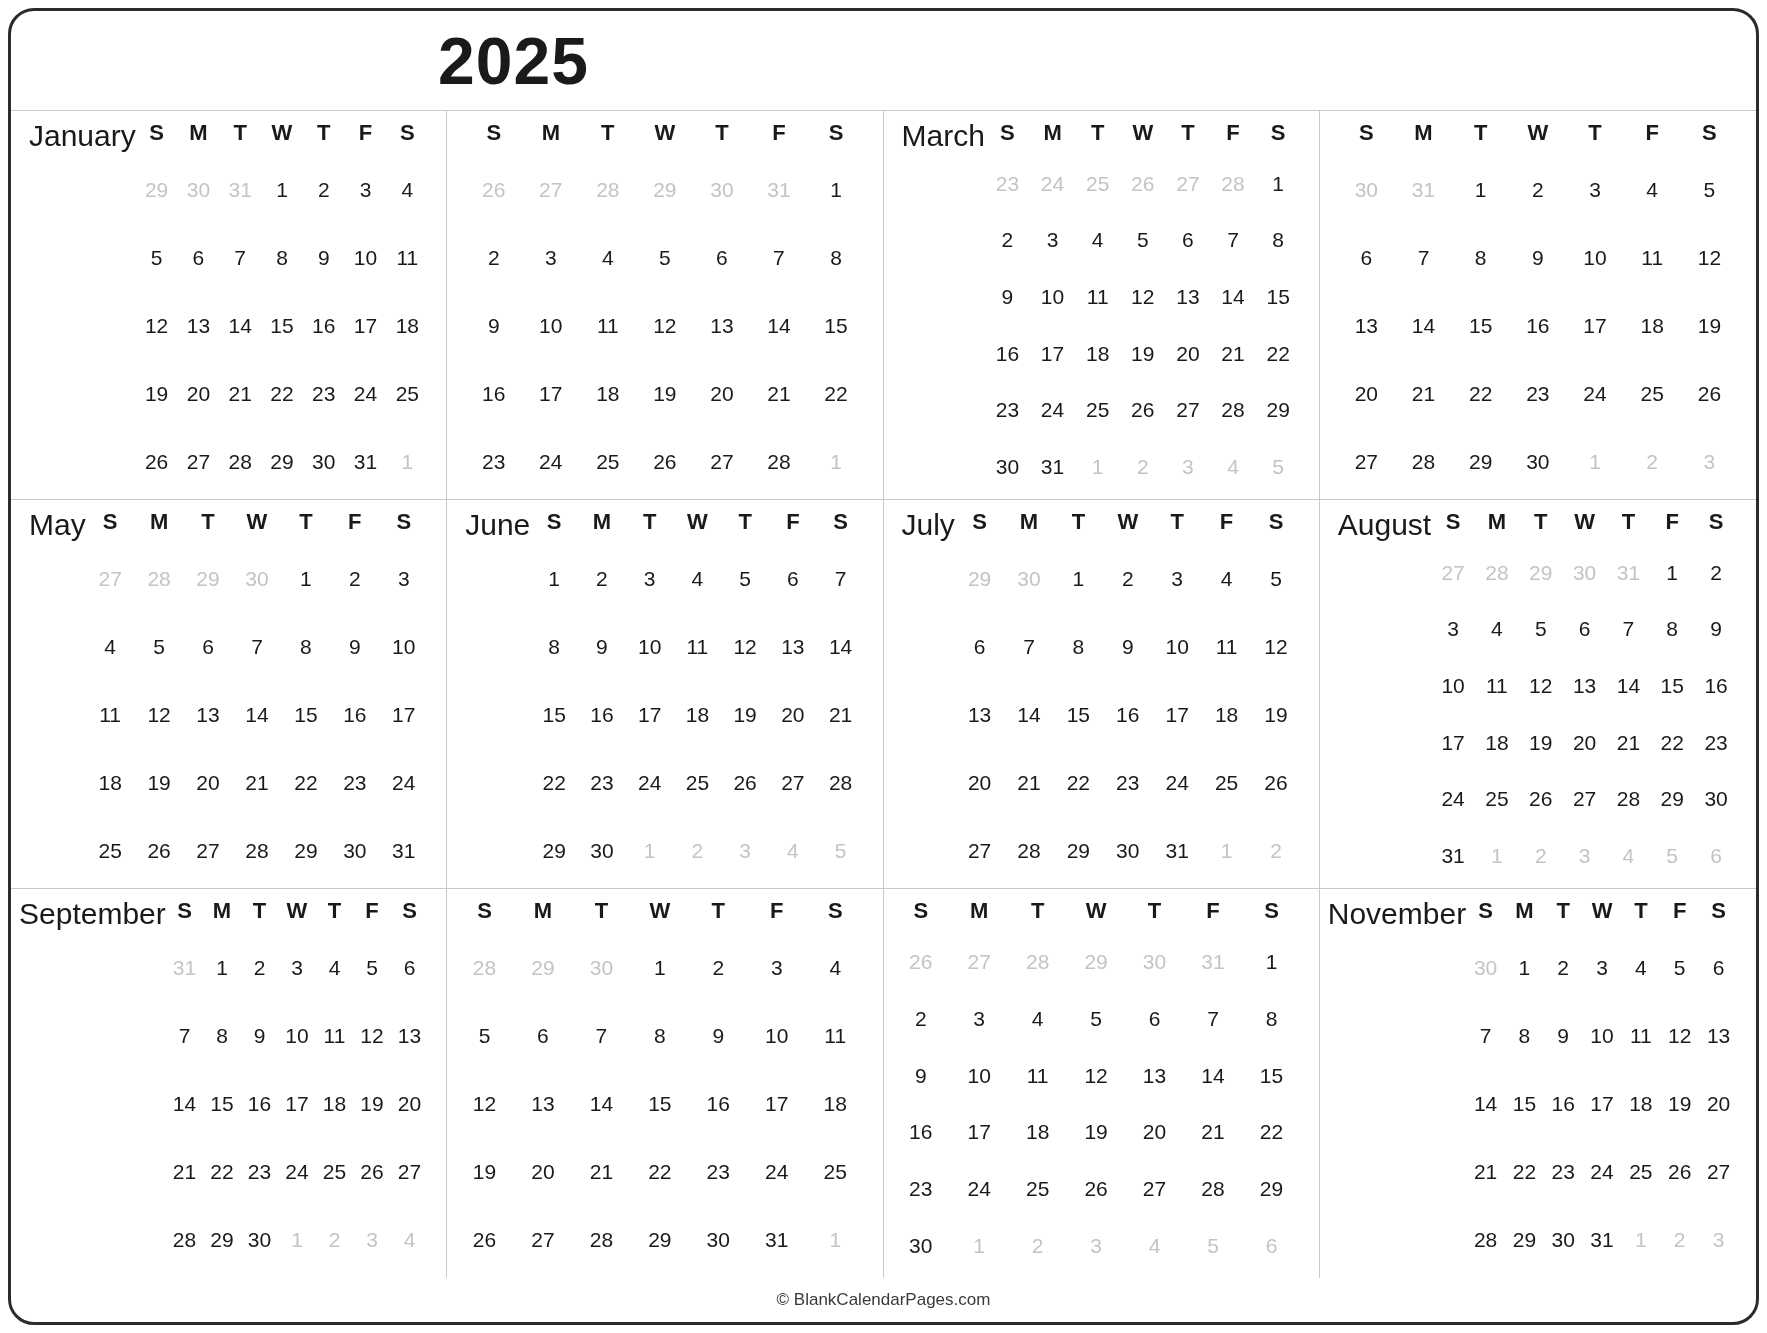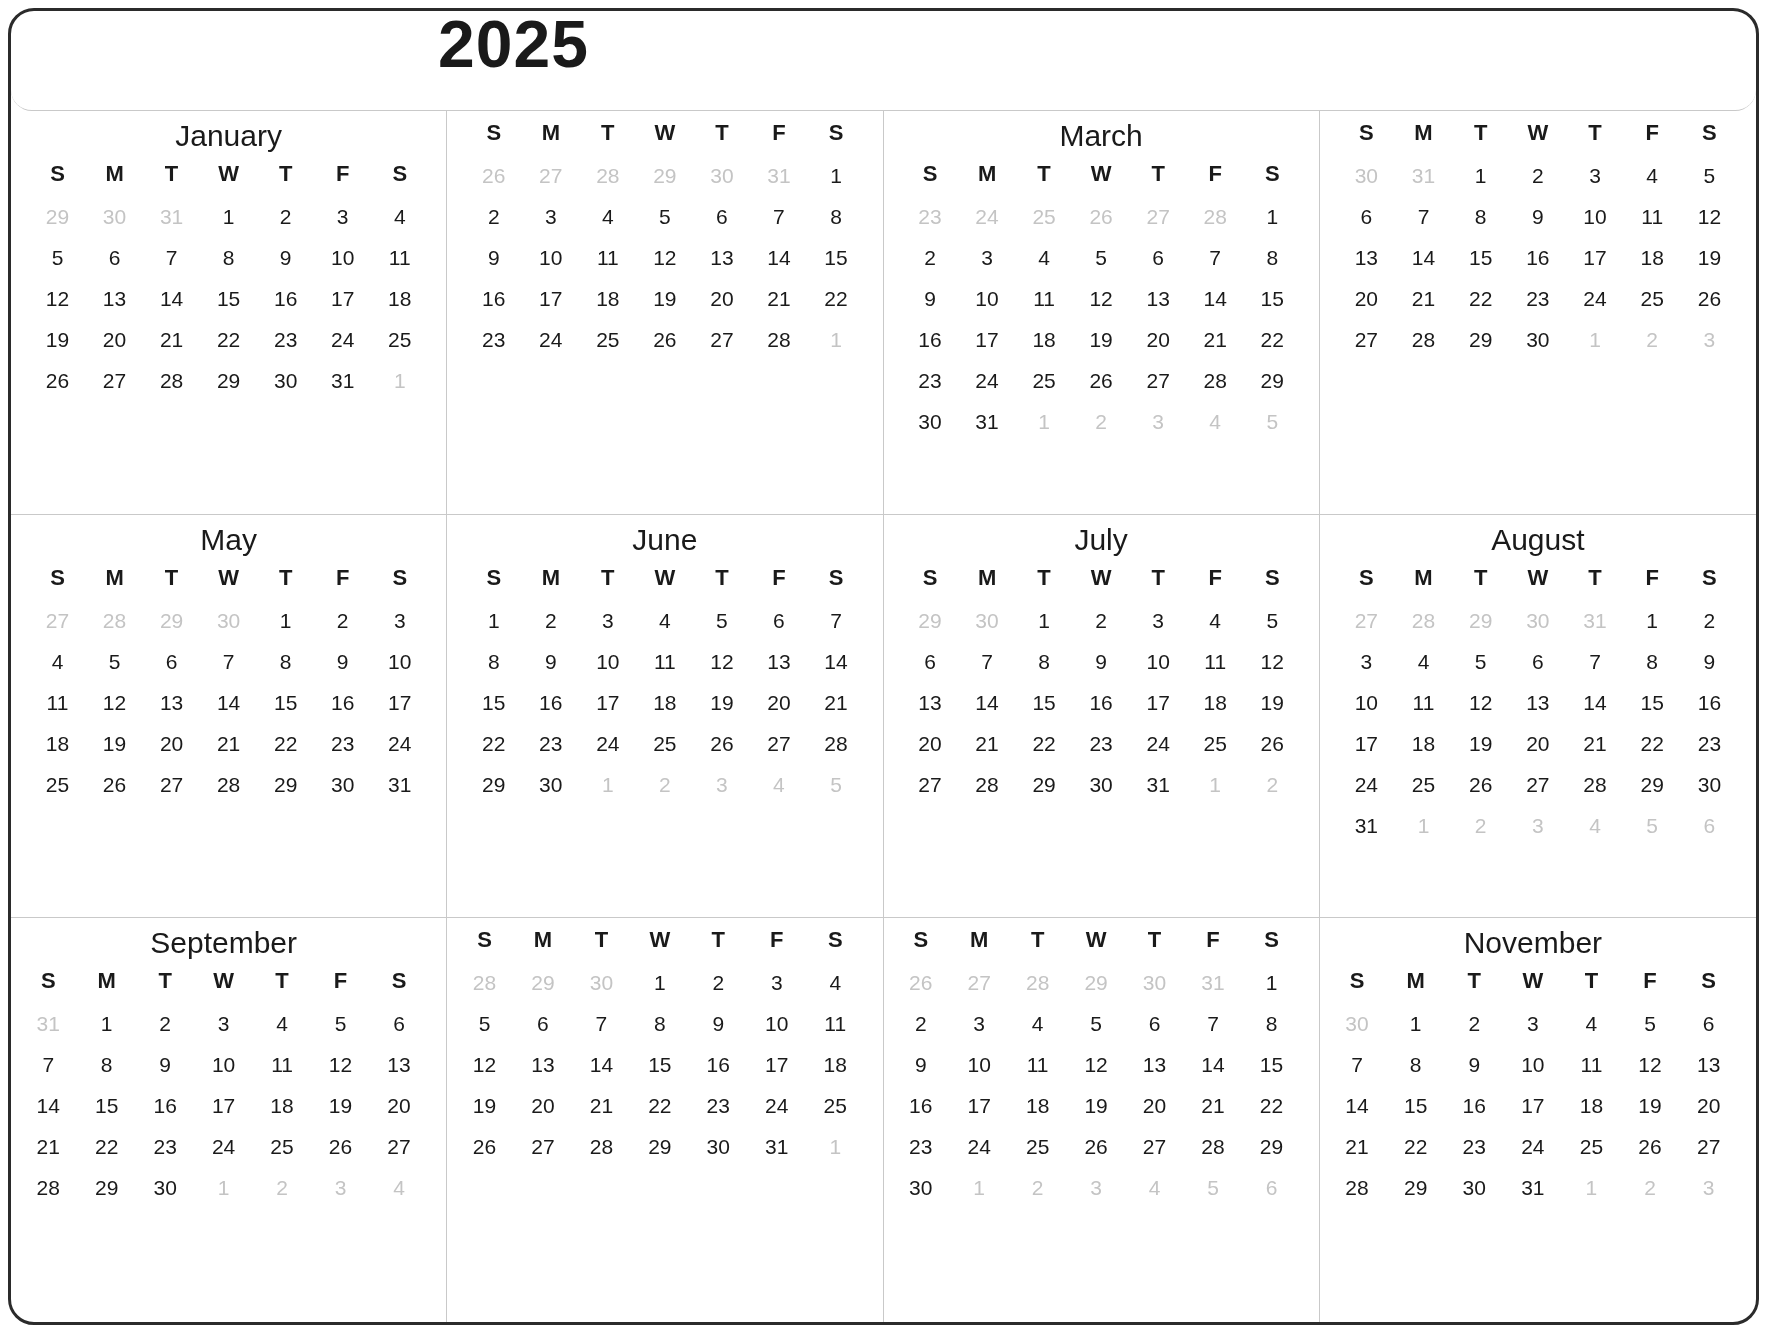--- a/index.html
+++ b/index.html
@@ -22,45 +22,45 @@
     border: 3px solid #2b2b2b;
     border-radius: 26px;
     overflow: hidden;
     display: flex;
     flex-direction: column;
     background: #ffffff;
   }
   .year-bar {
     height: 100px;
     display: flex;
+    align-items: center;
     justify-content: center;
     border-bottom: 1px solid #c9c9c9;
     flex: 0 0 auto;
-    border-radius: 21px;
   }
   .year-title {
     font-size: 66px;
     font-weight: bold;
     color: #1a1a1a;
     letter-spacing: 1px;
     line-height: 1;
     margin-right: 740px;
   }
   .grid {
     flex: 1 1 auto;
     display: grid;
     grid-template-columns: repeat(4, 1fr);
     grid-template-rows: repeat(3, 1fr);
   }
   .month {
     border-right: 1px solid #c9c9c9;
     border-bottom: 1px solid #c9c9c9;
     padding: 6px 18px 4px 18px;
     display: flex;
-    flex-direction: column;
+    flex-direction: row;
   }
   .month:nth-child(4n) { border-right: none; }
   .month:nth-child(n+9) { border-bottom: none; padding-left: 8px; }
   .month-name {
     text-align: center;
     font-size: 30px;
     color: #1a1a1a;
     margin: 2px 0 6px 0;
     line-height: 1.1;
   }
@@ -881,15 +881,16 @@
                 <td>31</td>
                 <td class="out">1</td>
                 <td class="out">2</td>
                 <td class="out">3</td>
               </tr>
             </tbody>
           </table>
         </div>
       </div>
 
+    <div class="footer">© BlankCalendarPages.com</div>
 
   </div>
 </div>
 
 </body></html>

